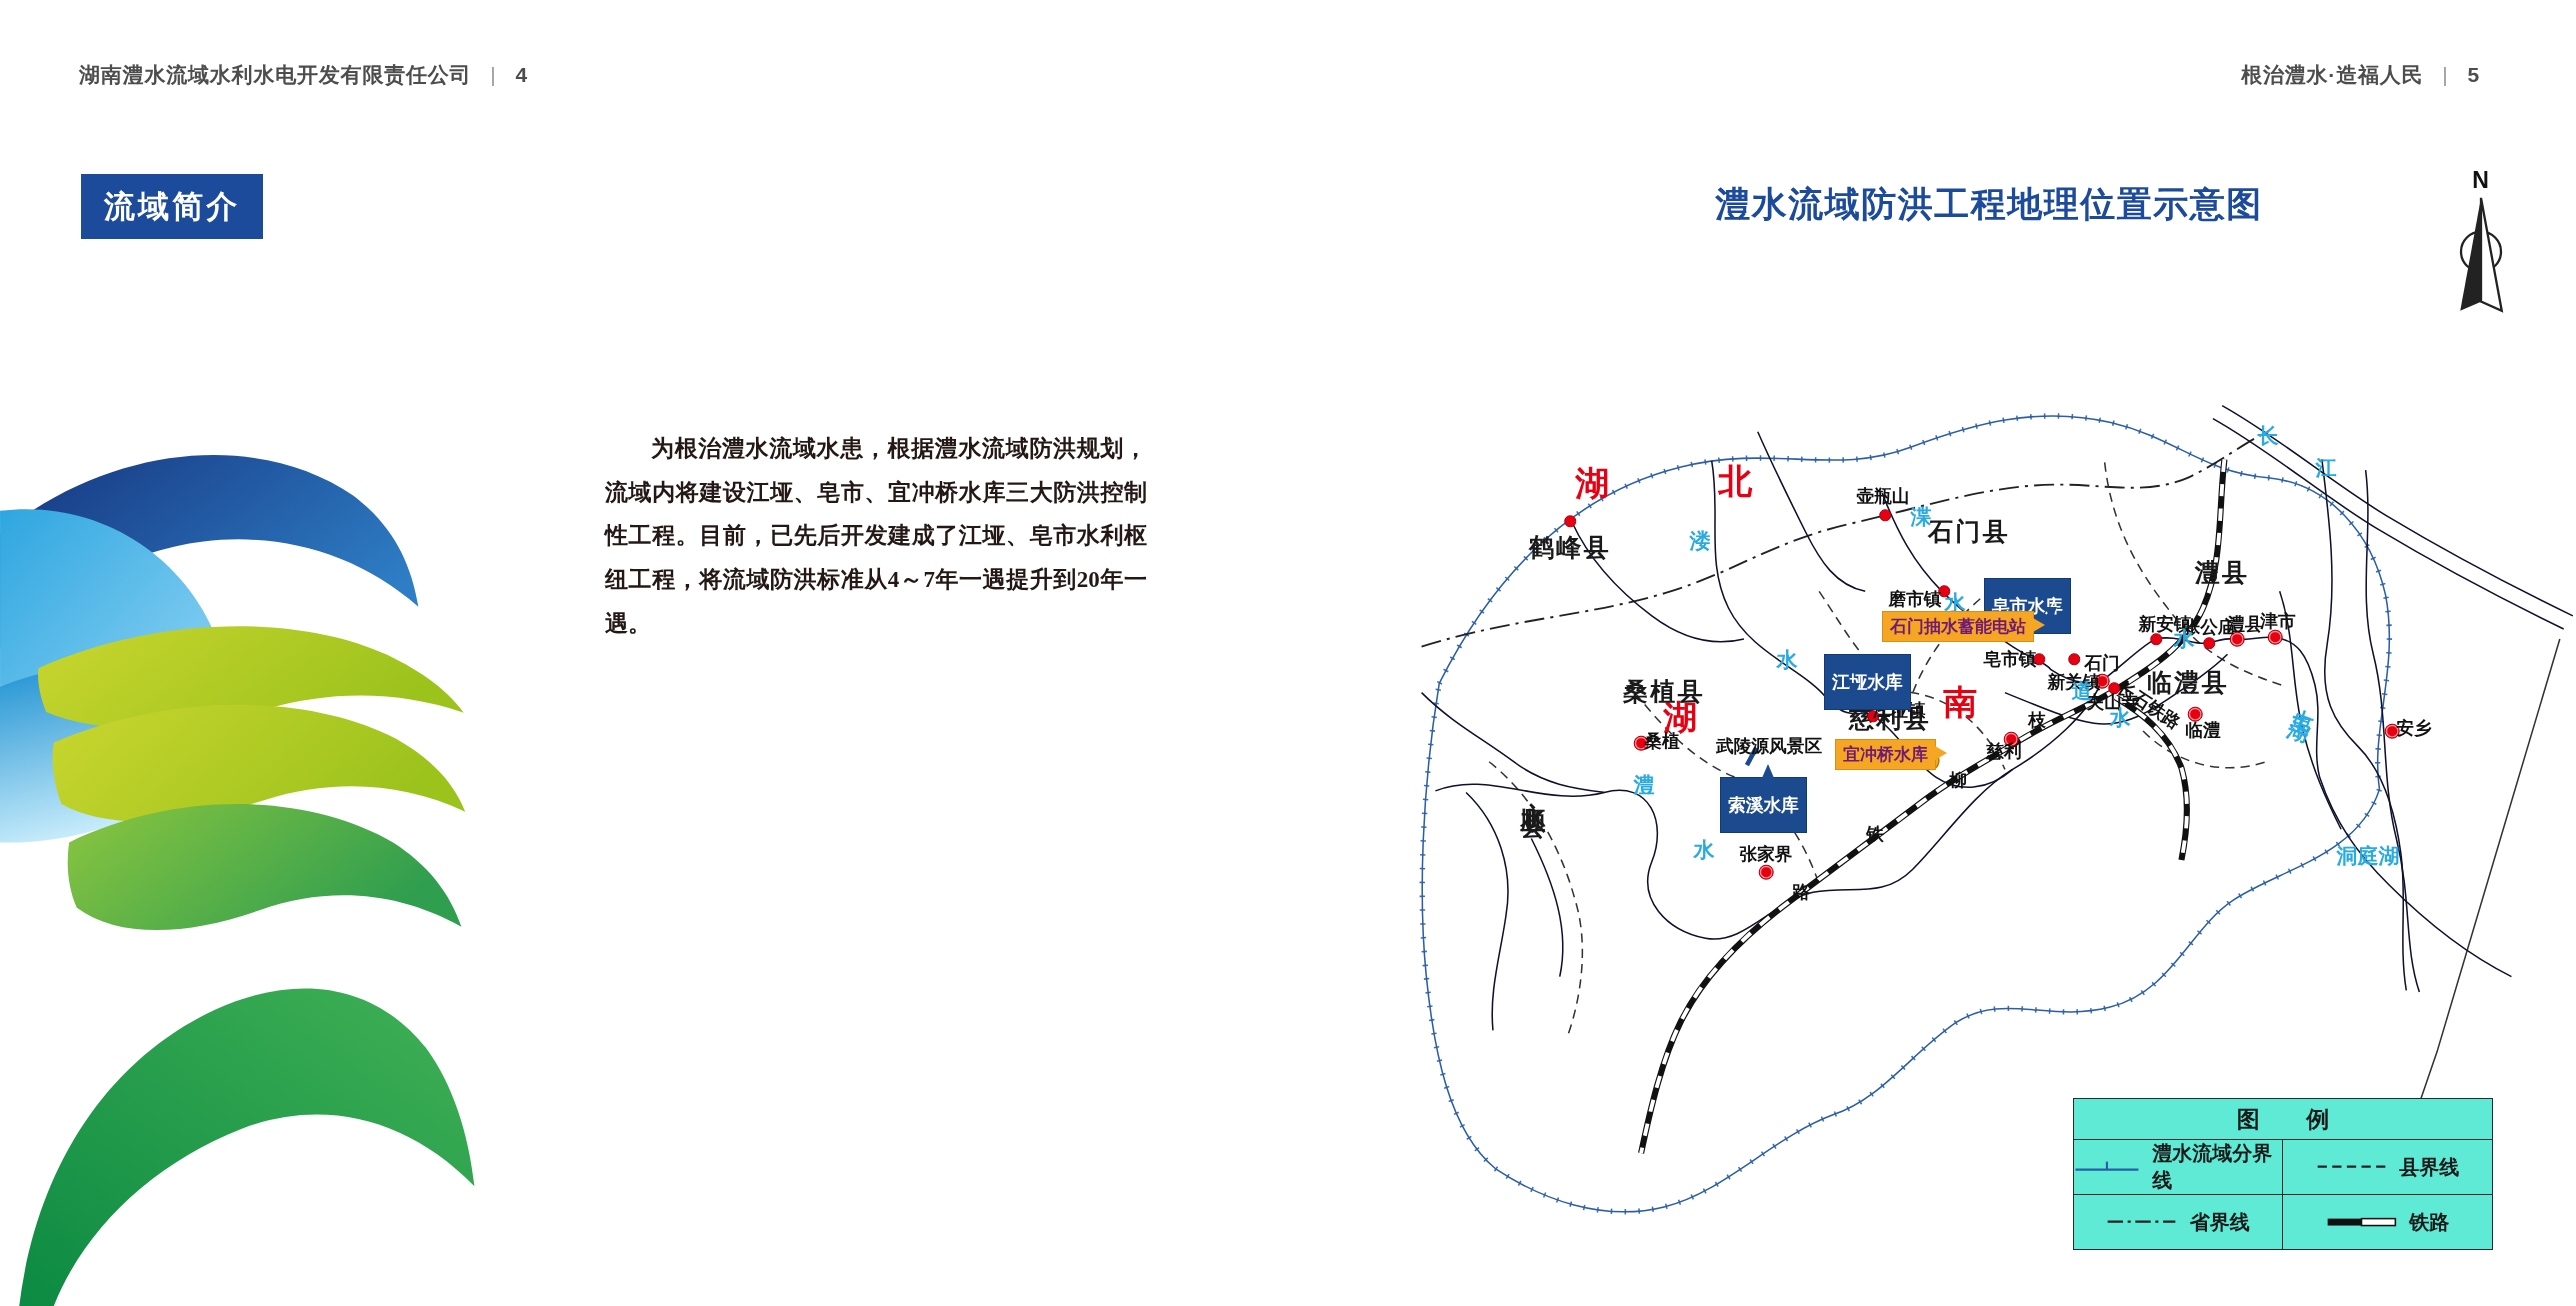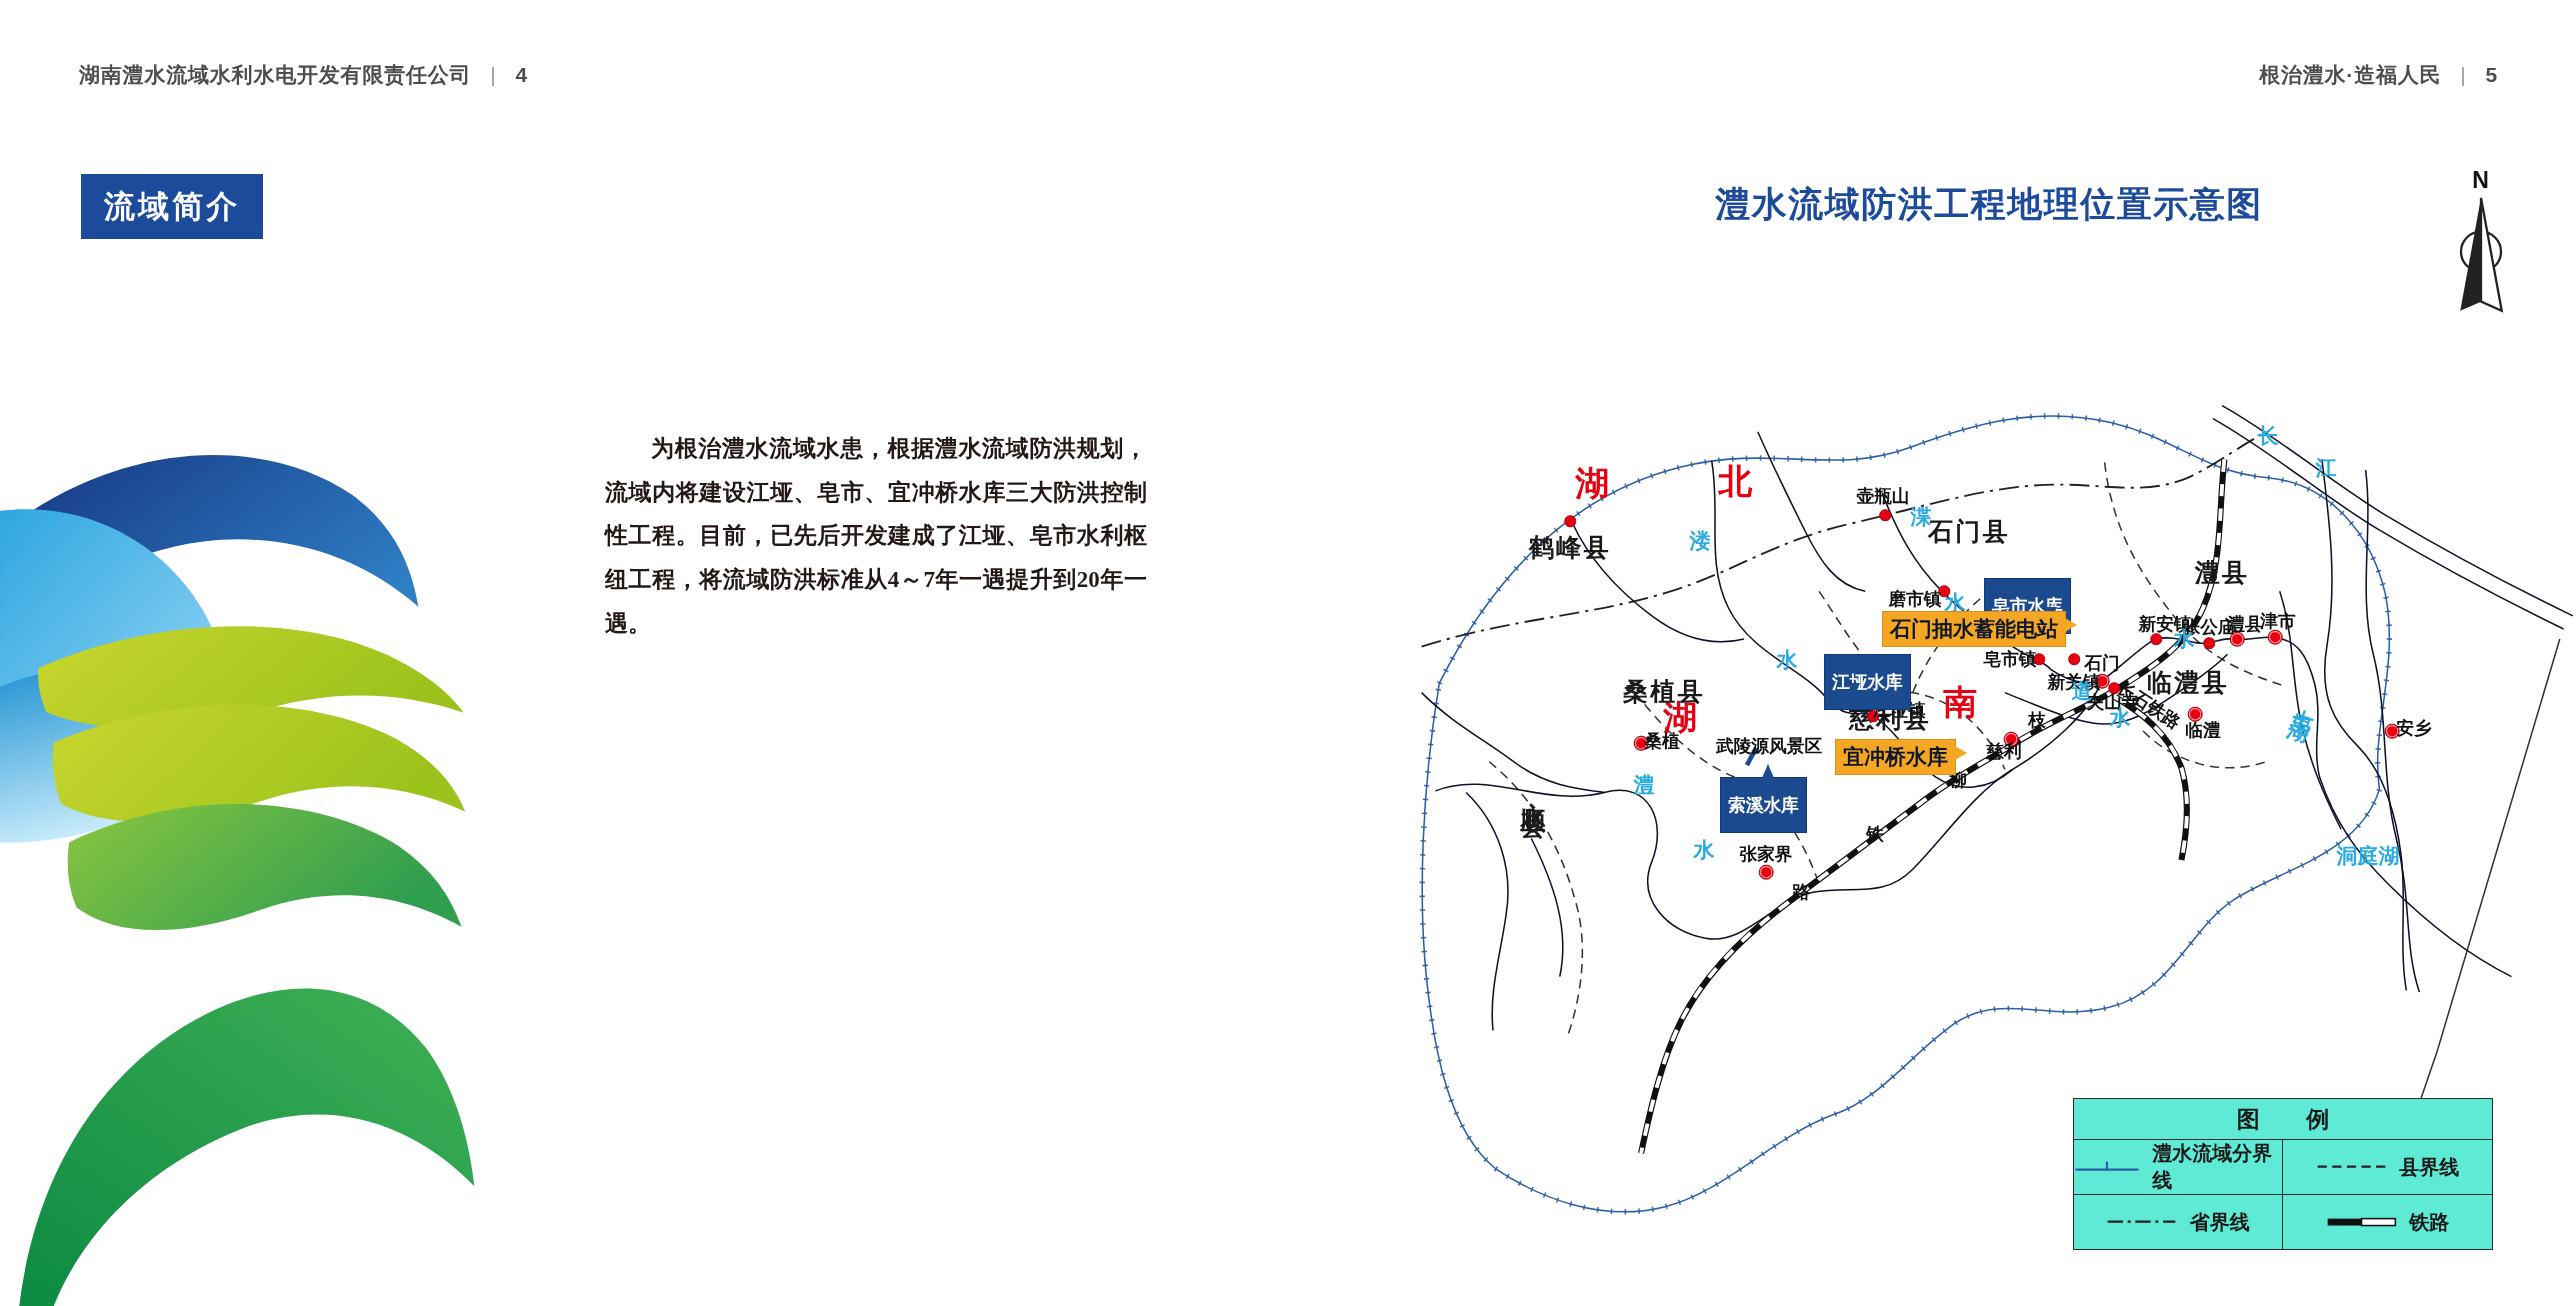--- a/index.html
+++ b/index.html
@@ -1,21 +1,21 @@
 <!DOCTYPE html>
 <html style="font-size:12.3px"><head>
 <meta charset="utf-8">
 <style>
   html,body{margin:0;padding:0;}
   body{width:2576px;height:1306px;position:relative;background:#ffffff;overflow:hidden;
        font-family:"Liberation Sans",sans-serif;color:#222;}
   
   .hdr{position:absolute;top:61px;font-size:21px;font-weight:bold;color:#4d4d4d;letter-spacing:0.8px;white-space:nowrap;}
   .hdr-left{left:79px;}
-  .hdr-right{right:78px;}
+  .hdr-right{right:96px;}
   .hdr .sep{color:#9a9a9a;font-weight:400;margin:0 12.3px;}
   
   .section-title{position:absolute;left:81px;top:174px;background:#1d4b9c;color:#fff;
     font-size:31px;font-weight:bold;letter-spacing:3.1px;padding:11.5px 23px;}
   .body-col{position:absolute;left:605px;top:427px;width:542px;
     font-family:"Liberation Serif","DejaVu Serif",serif;font-weight:700;font-size:23px;
     line-height:1.9;color:#231815;text-align:justify;}
   .body-col p{margin:0 0 41px 0;text-indent:2em;}
   .logo{position:absolute;left:0;top:411px;width:476px;height:895px;}
   
@@ -39,21 +39,21 @@
   .county{color:#1a1a1a;font-size:25px;font-weight:bold;letter-spacing:2.3px;}
   .town{color:#111;font-size:17.7px;font-weight:bold;}
   .river{color:#29abe2;font-size:21px;font-weight:bold;}
   .railc{color:#111;font-size:17.7px;font-weight:bold;}
   .vert{writing-mode:vertical-rl;letter-spacing:6.1px;}
   .dot{position:absolute;width:11.5px;height:11.5px;border-radius:50%;background:#e60012;
     border:1.5px solid #b00010;box-sizing:border-box;transform:translate(-50%,-50%);}
   .dot.big{width:14.6px;height:14.6px;box-shadow:inset 0 0 0 1.5px #ff8a8a;}
   .resv{position:absolute;background:#1c4a8f;color:#fff;font-size:17.7px;font-weight:bold;
     padding:15px 7px;border:1.5px solid #123a75;white-space:nowrap;}
-  .proj{position:absolute;background:#f5a623;color:#0f172a;font-size:21px;font-weight:bold;
+  .proj{position:absolute;background:#f5a623;color:#701a75;font-size:17px;font-weight:bold;
     padding:3.1px 7px;border:1.5px solid #d88f15;white-space:nowrap;}
   .ptr{position:absolute;width:0;height:0;border-style:solid;}
   .ptr-down{border-width:14px 6.1px 0 6.1px;border-color:#1c4a8f transparent transparent transparent;}
   .ptr-right{border-width:7px 0 7px 12.3px;border-color:transparent transparent transparent #f5a623;}
   .ptr-up{border-width:0 6.1px 14px 6.1px;border-color:transparent transparent #1c4a8f transparent;}
   
   .legend{position:absolute;left:699px;top:737px;width:420px;height:152px;background:#5eead4;
     border:1.5px solid #2a2a2a;box-sizing:border-box;}
   .legend .ttl{height:40px;line-height:40px;text-align:center;font-size:23px;font-weight:bold;
     letter-spacing:20px;text-indent:20px;border-bottom:1.5px solid #2a2a2a;color:#1a1a1a;}

